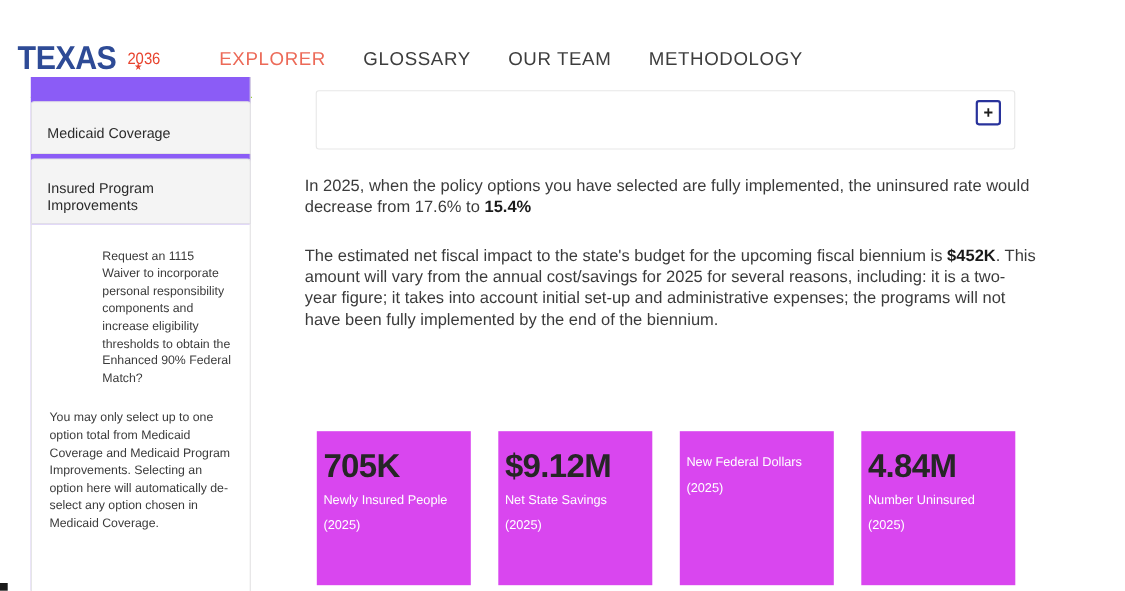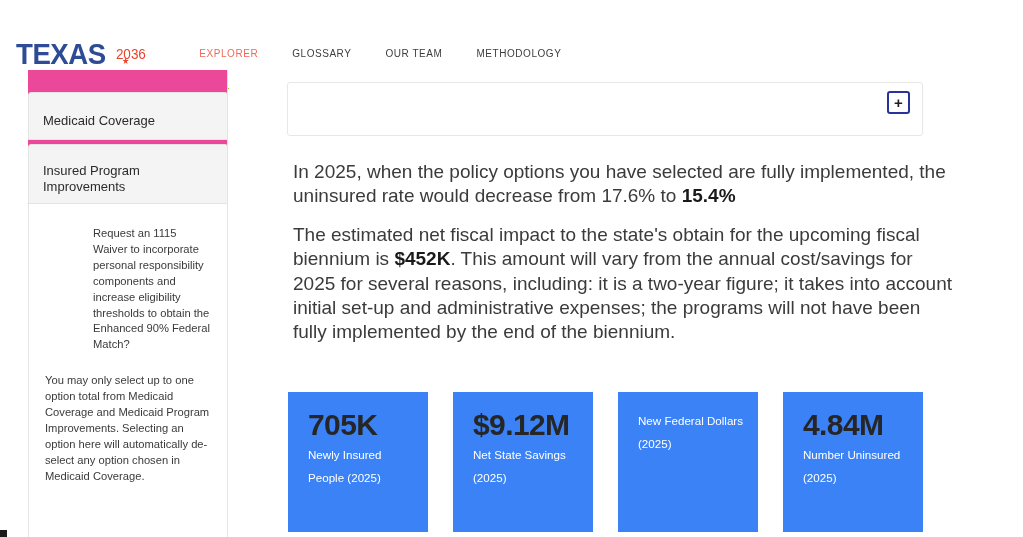--- a/index.html
+++ b/index.html
@@ -62,21 +62,21 @@
     color: #e8432e;
   }
 
   #main-nav {
     display: flex;
     align-items: center;
     margin-left: 52px;
     gap: 34px;
   }
   .nav-link {
-    font-size: 10px;
+    font-size: 17px;
     letter-spacing: 0.55px;
     color: #3d3d3d;
     text-decoration: none;
     cursor: pointer;
     white-space: nowrap;
   }
   .nav-link.active { color: #ec6a58; }
 
   
   #left-rail {
@@ -93,21 +93,21 @@
     background: #1a1a1a;
   }
 
   
   #sidebar {
     position: absolute;
     top: 70px;
     left: 28px;
     width: 200px;
     height: 467px;
-    background: #ec4899;
+    background: #8b5cf6;
     border-right: 1px solid #e0e0e0;
   }
 
   .accordion-tab {
     background: #f4f4f4;
     border: 1px solid #e4e4e4;
     border-radius: 3px 3px 0 0;
     padding: 12px 14px;
     font-size: 13px;
     color: #2b2b2b;
@@ -185,23 +185,23 @@
     color: #1d1d1d;
     font-size: 15px;
     line-height: 19px;
     text-align: center;
     font-weight: 600;
     cursor: pointer;
   }
 
   .body-para {
     position: absolute;
-    left: 64px;
+    left: 48px;
     width: 665px;
-    font-size: 19px;
+    font-size: 15px;
     line-height: 1.28;
     color: #3b3b3b;
   }
   .body-para b { color: #1a1a1a; font-weight: 700; }
 
   #para-uninsured-rate { top: 90px; }
   #para-fiscal-impact  { top: 153px; }
   #para-per-person     { top: 274px; }
 
   
@@ -209,22 +209,22 @@
     position: absolute;
     left: 59px;
     top: 322px;
     width: 646px;
     display: flex;
     gap: 25px;
   }
   .stat-card {
     width: 140px;
     height: 140px;
-    background: #3b82f6;
-    padding: 16px 14px 0 20px;
+    background: #d946ef;
+    padding: 16px 14px 0 6px;
   }
   .stat-value {
     font-size: 30px;
     font-weight: 700;
     color: #262626;
     letter-spacing: -0.6px;
     line-height: 34px;
     white-space: nowrap;
   }
   .stat-label {
@@ -281,21 +281,21 @@
 
   <div id="options-bar">
     <div id="add-option-button">+</div>
   </div>
 
   <p class="body-para" id="para-uninsured-rate">
     <span>In 2025, when the policy options you have selected are fully implemented, the uninsured rate would decrease from 17.6% to </span><b>15.4%</b><span></span>
   </p>
 
   <p class="body-para" id="para-fiscal-impact">
-    <span>The estimated net fiscal impact to the state's obtain for the upcoming fiscal biennium is </span><b>$452K</b><span>. This amount will vary from the annual cost/savings for 2025 for several reasons, including: it is a two-year figure; it takes into account initial set-up and administrative expenses; the programs will not have been fully implemented by the end of the biennium.</span>
+    <span>The estimated net fiscal impact to the state's budget for the upcoming fiscal biennium is </span><b>$452K</b><span>. This amount will vary from the annual cost/savings for 2025 for several reasons, including: it is a two-year figure; it takes into account initial set-up and administrative expenses; the programs will not have been fully implemented by the end of the biennium.</span>
   </p>
 
 
   <div id="stat-cards">
 
     <div class="stat-card">
       <div class="stat-value">705K</div>
       <div class="stat-label">Newly Insured People (2025)</div>
     </div>
 

